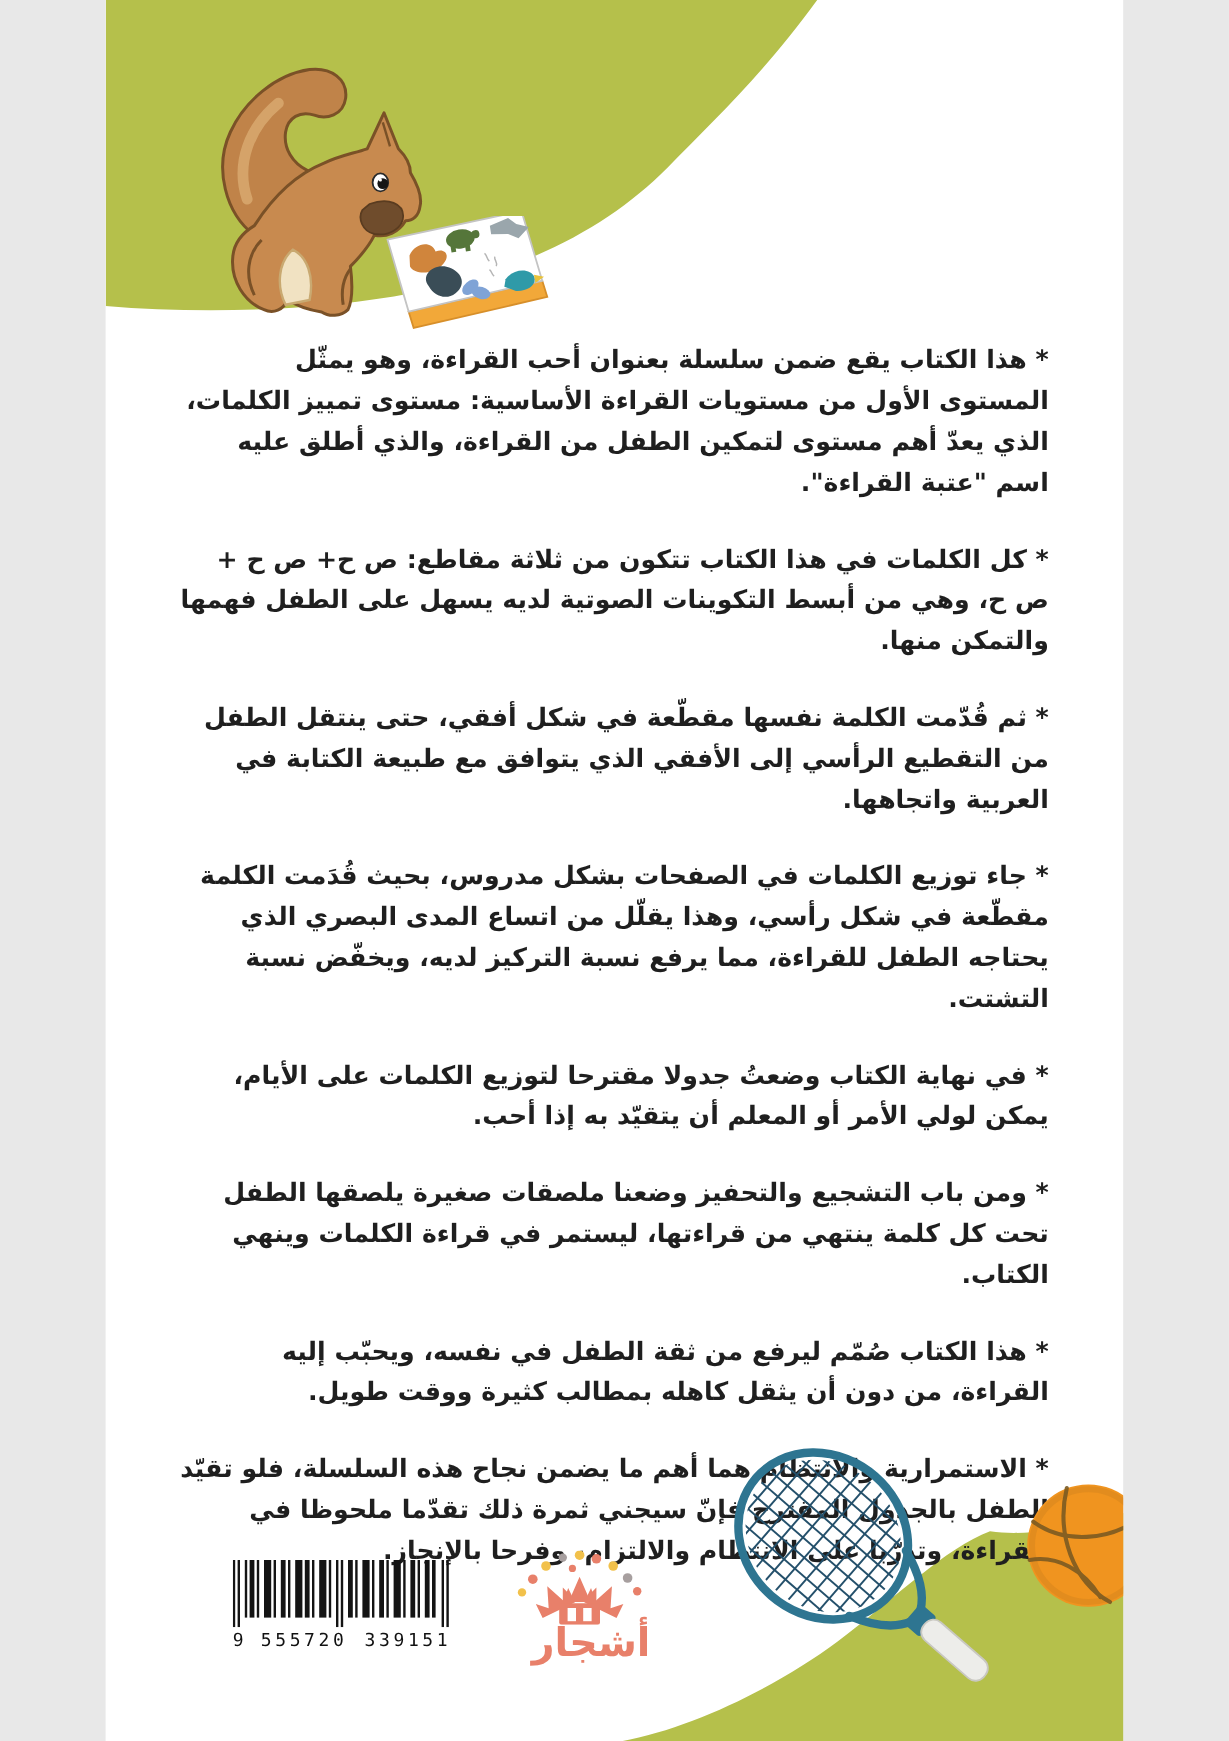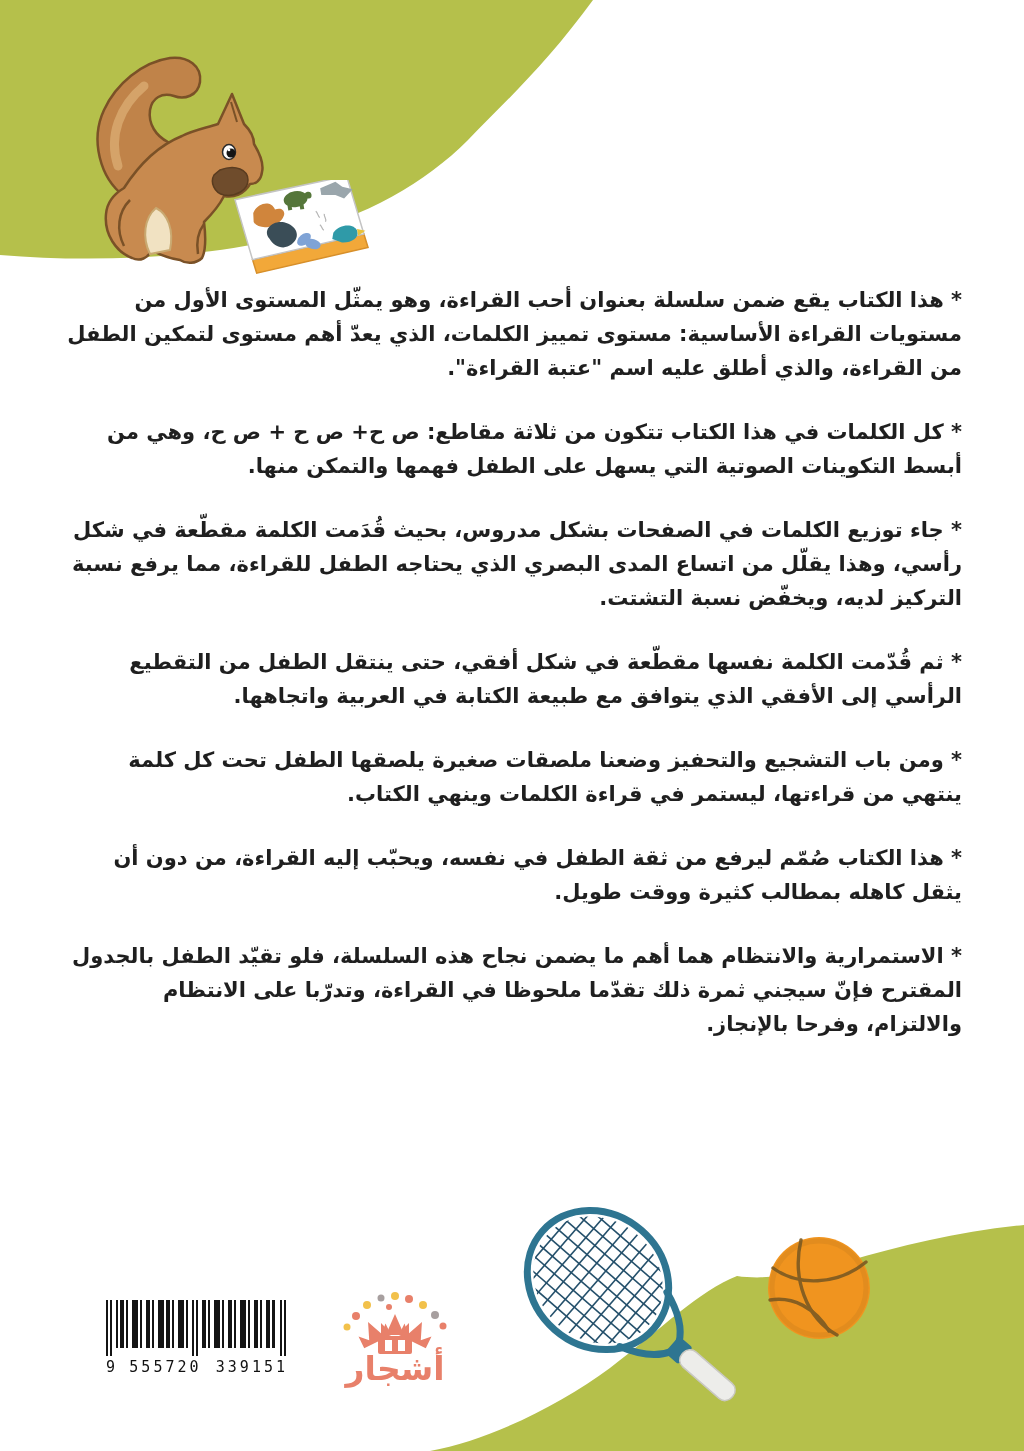--- a/index.html
+++ b/index.html
@@ -1,17 +1,17 @@
 <!DOCTYPE html>
 <html lang="ar"><head>
 <meta charset="utf-8">
 <style>
   html,body{margin:0;padding:0;background:#e8e8e8;}
   .page{
-    position:relative;width:1024px;height:1451px;background:#ffffff;
+    position:relative;width:848px;height:1451px;background:#ffffff;
     overflow:hidden;margin:0 auto;
     font-family:"DejaVu Sans","Liberation Sans",sans-serif;
   }
   svg{display:block}
   .bg-blobs{position:absolute;left:0;top:0;pointer-events:none;}
   .squirrel{position:absolute;left:72px;top:18px;}
   .book{position:absolute;left:222px;top:180px;}
   .copy{
     position:absolute;top:283px;right:62px;left:62px;
     direction:rtl;text-align:right;
@@ -22,20 +22,21 @@
   .barcode-digits{
     display:flex;justify-content:space-between;
     font-family:"DejaVu Sans Mono","Liberation Mono",monospace;
     font-size:15px;color:#111;margin-top:2px;padding:0 2px 0 0;
   }
   .barcode-digits .g{letter-spacing:3px;}
   .logo{position:absolute;left:336px;top:1292px;width:118px;text-align:center;}
   .logo-word{
     direction:rtl;color:#e8806a;font-weight:700;font-size:33px;line-height:34px;
     margin-top:-2px;
+    text-align:right;
   }
   .racket{position:absolute;left:450px;top:1140px;}
   .basketball{position:absolute;left:765px;top:1234px;}
 </style>
 </head>
 <body>
 
 <div class="page">
 
   <svg class="bg-blobs" width="1024" height="1451" viewBox="0 0 1024 1451">
@@ -91,23 +92,24 @@
       <g stroke="#b5b5b5" stroke-width="1.2" fill="none">
         <path d="M96,34 C98,36 97,39 99,41"></path>
           <path d="M104,38 C103,41 106,43 104,46"></path>
         <path d="M98,48 C100,50 99,52 101,54"></path>
       </g>
     </g>
   </svg>
 
   <div class="copy">
     <p>* هذا الكتاب يقع ضمن سلسلة بعنوان أحب القراءة، وهو يمثّل المستوى الأول من مستويات القراءة الأساسية: مستوى تمييز الكلمات، الذي يعدّ أهم مستوى لتمكين الطفل من القراءة، والذي أطلق عليه اسم "عتبة القراءة".</p>
-    <p>* كل الكلمات في هذا الكتاب تتكون من ثلاثة مقاطع: ص ح+ ص ح + ص ح، وهي من أبسط التكوينات الصوتية التي يسهل على الطفل فهمها والتمكن منها.</p>
+    <p>* كل الكلمات في هذا الكتاب تتكون من ثلاثة مقاطع: ص ح+ ص ح + ص ح، وهي من أبسط التكوينات الصوتية لديه يسهل على الطفل فهمها والتمكن منها.</p>
+    <p>* ثم قُدّمت الكلمة نفسها مقطّعة في شكل أفقي، حتى ينتقل الطفل من التقطيع الرأسي إلى الأفقي الذي يتوافق مع طبيعة الكتابة في العربية واتجاهها.</p>
     <p>* جاء توزيع الكلمات في الصفحات بشكل مدروس، بحيث قُدَمت الكلمة مقطّعة في شكل رأسي، وهذا يقلّل من اتساع المدى البصري الذي يحتاجه الطفل للقراءة، مما يرفع نسبة التركيز لديه، ويخفّض نسبة التشتت.</p>
-    <p>* ثم قُدّمت الكلمة نفسها مقطّعة في شكل أفقي، حتى ينتقل الطفل من التقطيع الرأسي إلى الأفقي الذي يتوافق مع طبيعة الكتابة في العربية واتجاهها.</p>
+    <p>* في نهاية الكتاب وضعتُ جدولا مقترحا لتوزيع الكلمات على الأيام، يمكن لولي الأمر أو المعلم أن يتقيّد به إذا أحب.</p>
     <p>* ومن باب التشجيع والتحفيز وضعنا ملصقات صغيرة يلصقها الطفل تحت كل كلمة ينتهي من قراءتها، ليستمر في قراءة الكلمات وينهي الكتاب.</p>
     <p>* هذا الكتاب صُمّم ليرفع من ثقة الطفل في نفسه، ويحبّب إليه القراءة، من دون أن يثقل كاهله بمطالب كثيرة ووقت طويل.</p>
     <p>* الاستمرارية والانتظام هما أهم ما يضمن نجاح هذه السلسلة، فلو تقيّد الطفل بالجدول المقترح فإنّ سيجني ثمرة ذلك تقدّما ملحوظا في القراءة، وتدرّبا على الانتظام والالتزام، وفرحا بالإنجاز.</p>
   </div>
 
   <div class="barcode">
     <svg width="184" height="56" viewBox="0 0 184 56">
       <g fill="#141414">
         <rect x="0" y="0" width="2" height="56"></rect>
           <rect x="4" y="0" width="2" height="56"></rect>

